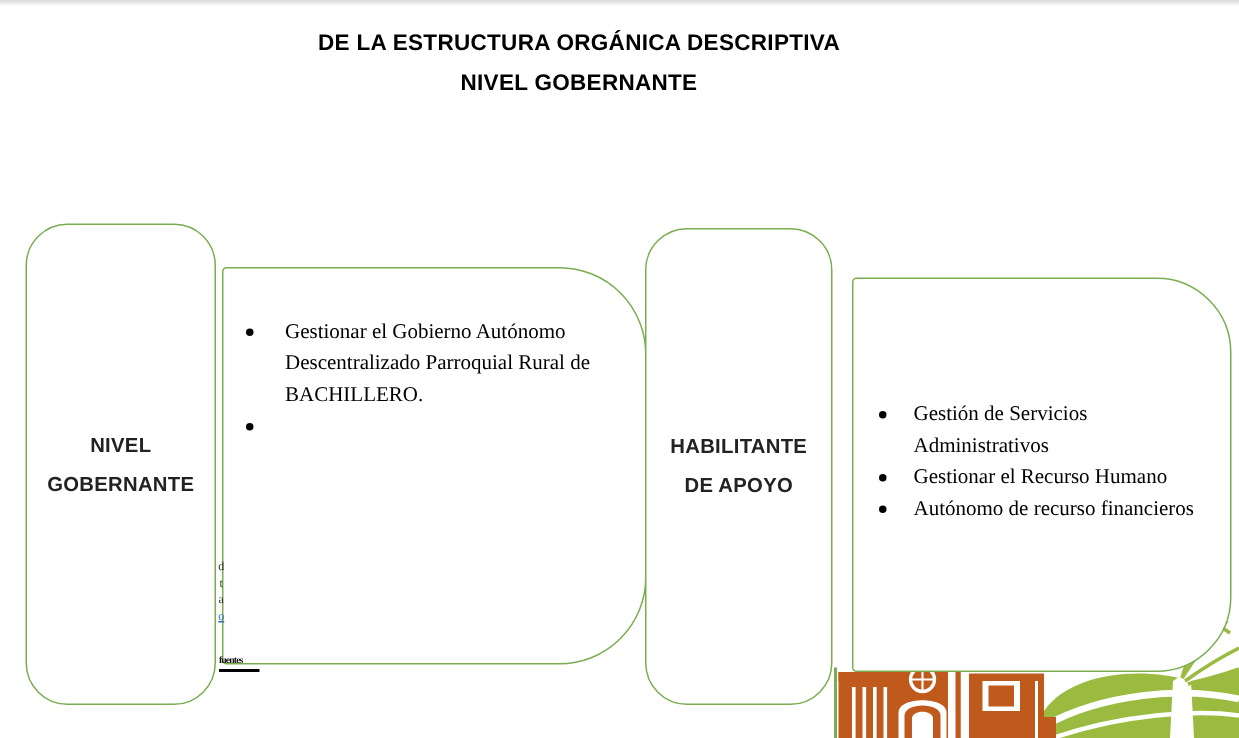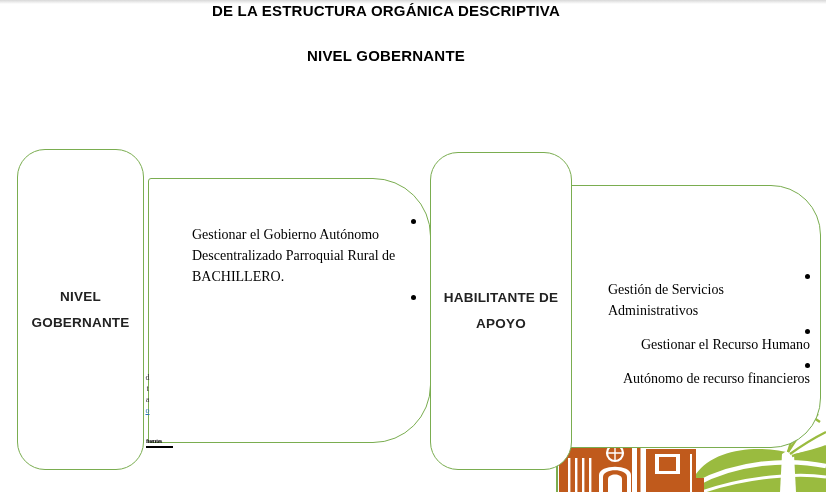--- a/index.html
+++ b/index.html
@@ -9,30 +9,30 @@
     font-family:"Liberation Sans",sans-serif;
   }
   .top-shade{
     position:absolute;left:0;top:0;width:826px;height:4px;
     background:linear-gradient(#d8d8d8,rgba(255,255,255,0));
   }
   .doc-title{
     position:absolute;left:0;width:772px;text-align:center;
     font-weight:bold;font-size:15px;color:#000;letter-spacing:.2px;
   }
-  .doc-title.main{top:2px;text-align:center;}
+  .doc-title.main{top:20px;text-align:center;}
   .doc-title.sub{top:47px;}
   
   .round-shape{
     position:absolute;border:1.6px solid #7aad50;border-radius:28px;
     background:#fff;box-sizing:border-box;z-index:3;
     display:flex;align-items:center;justify-content:center;text-align:center;
   }
   .shape-governing{left:17px;top:149px;width:127px;height:321px;}
-  .shape-support{left:430px;top:152px;width:142px;height:318px;}
+  .shape-support{left:430px;top:152px;width:125px;height:318px;}
   .round-shape .shape-label{
     font-size:13.5px;font-weight:600;color:#222;line-height:26px;
     padding:0 12px;letter-spacing:.2px;
   }
   
   .bullet-box{
     position:absolute;border:1.6px solid #7aad50;background:#fff;
     box-sizing:border-box;z-index:2;
   }
   .box-governing{
@@ -42,21 +42,21 @@
   .box-support{
     left:568px;top:185px;width:253px;height:263px;
     border-radius:3px 50px 50px 3px;
   }
   ul.func-list{
     list-style:none;margin:0;font-family:"Liberation Serif",serif;
     font-size:14px;color:#000;line-height:21px;
   }
   .box-governing ul.func-list{padding:32px 14px 0 15px;}
   .box-support ul.func-list{padding:80px 10px 0 17px;}
-  ul.func-list li{display:flex;align-items:flex-end;flex-direction:column;}
+  ul.func-list li{display:flex;align-items:flex-start;}
   .bullet-dot{
     flex:0 0 auto;width:5px;height:5px;border-radius:50%;background:#000;
     margin-top:8px;
   }
   .box-governing .li-text{margin-left:21px;max-width:224px;}
   .box-support .li-text{margin-left:18px;max-width:202px;}
   
   .clipped-col{
     position:absolute;left:144px;top:372px;width:7px;z-index:4;
     font-family:"Liberation Serif",serif;font-size:8px;line-height:11px;

